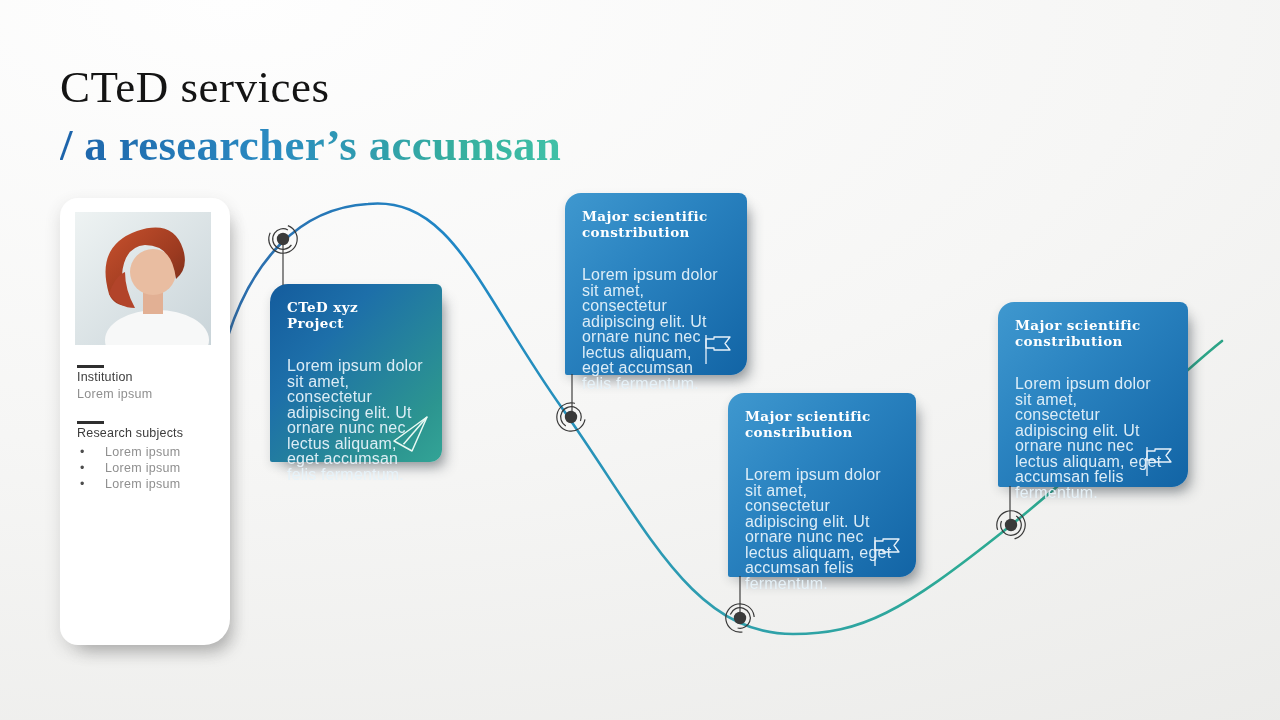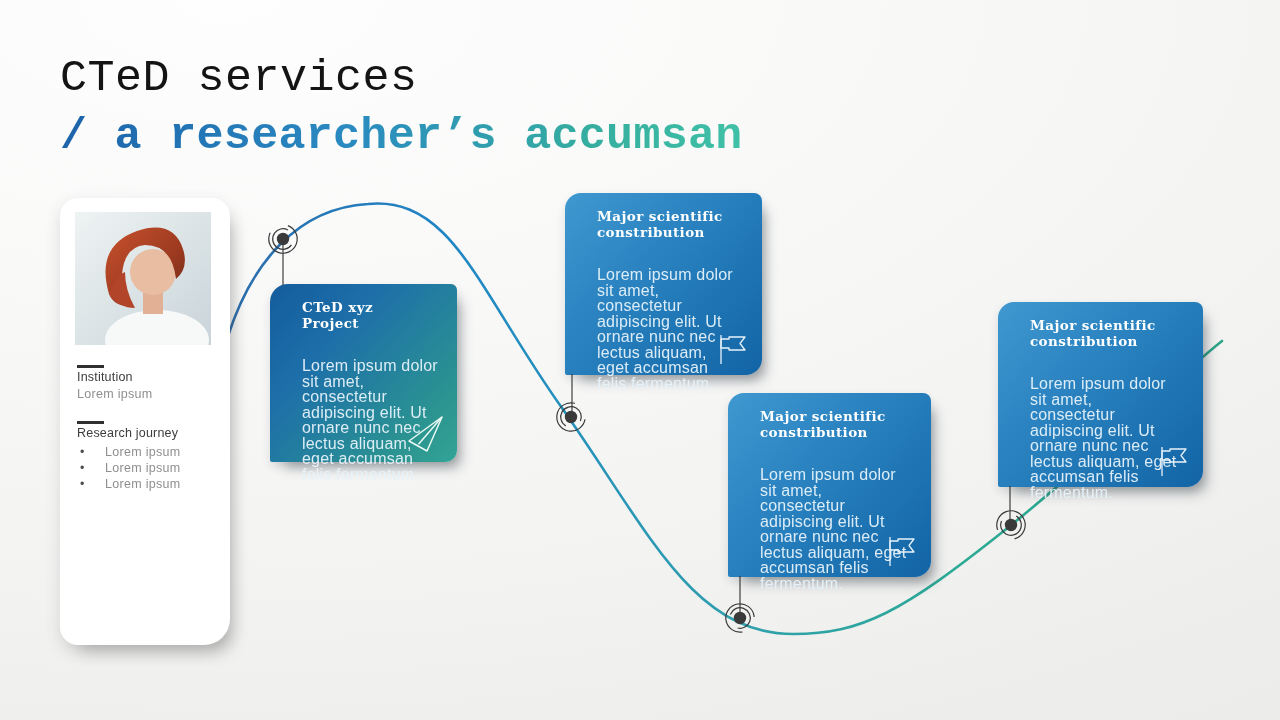--- a/index.html
+++ b/index.html
@@ -2,21 +2,21 @@
 <html><head>
 <meta charset="utf-8">
 <style>
   html,body{margin:0;padding:0;}
   body{
     width:1280px;height:720px;position:relative;overflow:hidden;
     font-family:"Liberation Sans",sans-serif;
     background:radial-gradient(150% 130% at 18% 0%, #fefefe 0%, #f6f6f5 48%, #eaeae8 100%);
   }
   
-  .headline{position:absolute;left:60px;top:52px;z-index:5;font-family:Liberation Mono, monospace;}
+  .headline{position:absolute;left:60px;top:60px;z-index:5;font-family:Liberation Serif, serif;}
   .headline .l1{font-size:45px;line-height:54px;color:#141414;letter-spacing:.5px;font-weight:400;}
   .headline .l2{
     font-size:45px;line-height:54px;font-weight:700;letter-spacing:.3px;margin-top:4px;
     background:linear-gradient(90deg,#1d63aa 0%,#2a8ac1 42%,#35ae9f 78%,#40c1a7 100%);
     -webkit-background-clip:text;background-clip:text;color:transparent;-webkit-text-fill-color:transparent;
   }
   
   .curve-layer{position:absolute;left:0;top:0;z-index:1;pointer-events:none;}
   .overlay-layer{position:absolute;left:0;top:0;z-index:4;pointer-events:none;}
   
@@ -30,21 +30,21 @@
     margin:15px 10px 0 17px;font-family:"DejaVu Serif","Liberation Serif",serif;font-weight:700;
     font-size:19px;line-height:24px;color:#3e3e3e;letter-spacing:.2px;
   }
   .divider{margin:20px 0 0 17px;width:27px;height:3px;background:#2f2f2f;}
   .field-label{margin:2px 0 0 17px;font-size:12.5px;font-weight:400;color:#3c3c3c;letter-spacing:.2px;}
   .field-value{margin:3px 0 0 17px;font-size:12.5px;color:#8f8f8f;letter-spacing:.3px;}
   .subject-list{margin:4px 0 0 0;padding:0;list-style:none;}
   .subject-list li{position:relative;padding-left:45px;font-size:12.5px;line-height:16px;color:#8f8f8f;letter-spacing:.3px;}
   .subject-list li::before{content:"•";position:absolute;left:20px;color:#4d4d4d;}
   
-  .info-card{position:absolute;z-index:3;color:#fff;padding-left:15px;}
+  .info-card{position:absolute;z-index:3;color:#fff;}
   .card-project{
     left:270px;top:284px;width:172px;height:178px;
     background:linear-gradient(132deg,#145c9d 0%,#1d6fa9 32%,#2c9590 82%,#33a496 100%);
     border-radius:18px 6px 12px 2px;
     box-shadow:9px 11px 13px -6px rgba(45,55,65,.42), 0 4px 10px rgba(45,55,65,.14);
   }
   .card-contrib{
     background:linear-gradient(134deg,#3f98cf 0%,#2b84c1 38%,#1264a5 100%);
     border-radius:16px 8px 16px 2px;
     box-shadow:9px 11px 13px -6px rgba(45,55,65,.42), 0 4px 10px rgba(45,55,65,.14);
@@ -103,21 +103,21 @@
       <rect x="68" y="80" width="20" height="22" fill="#e2b094"></rect>
       <circle cx="78" cy="60" r="23" fill="#e9bda1"></circle>
       <path d="M34 82 Q20 34 62 19 Q98 7 108 37 Q114 56 101 67 Q97 33 70 33 Q49 35 47 63 Q45 85 53 94 Q39 94 34 82 Z" fill="url(#phair)"></path>
       <path d="M34 82 Q44 96 60 96 Q50 78 50 60 Q40 64 34 82 Z" fill="#b2442a"></path>
     </svg>
   </div>
   <div class="divider"></div>
   <div class="field-label">Institution</div>
   <div class="field-value">Lorem ipsum</div>
   <div class="divider"></div>
-  <div class="field-label">Research journey</div>
+  <div class="field-label">Research subjects</div>
   <ul class="subject-list">
     <li>Lorem ipsum</li>
     <li>Lorem ipsum</li>
     <li>Lorem ipsum</li>
   </ul>
 </div>
 
 <div class="info-card card-project">
   <h3><span>CTeD xyz</span><br><span>Project</span></h3>
   <p>Lorem ipsum dolor sit amet, consectetur adipiscing elit. Ut ornare nunc nec lectus aliquam, eget accumsan felis fermentum.</p>

